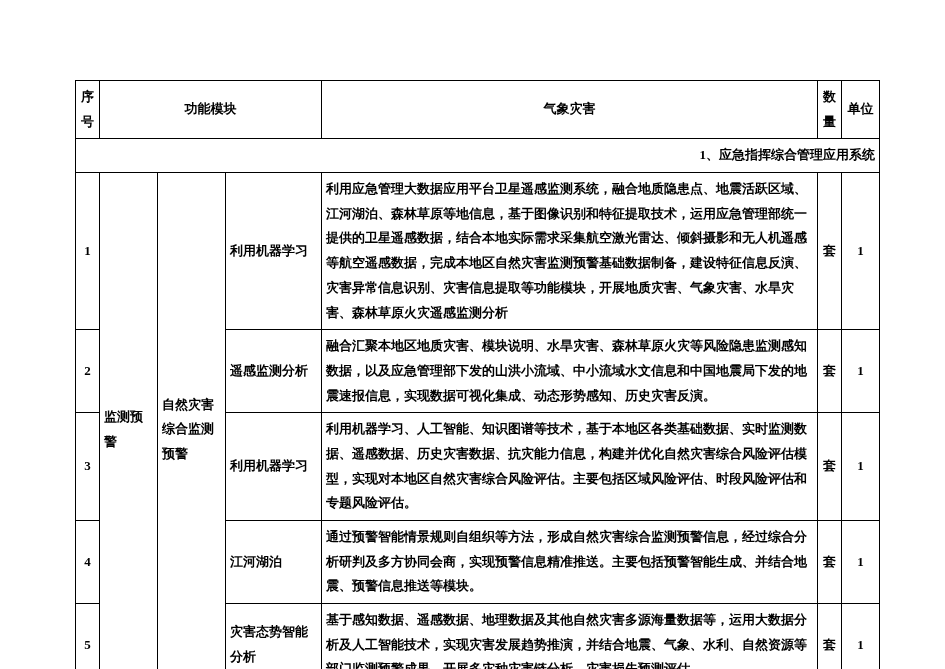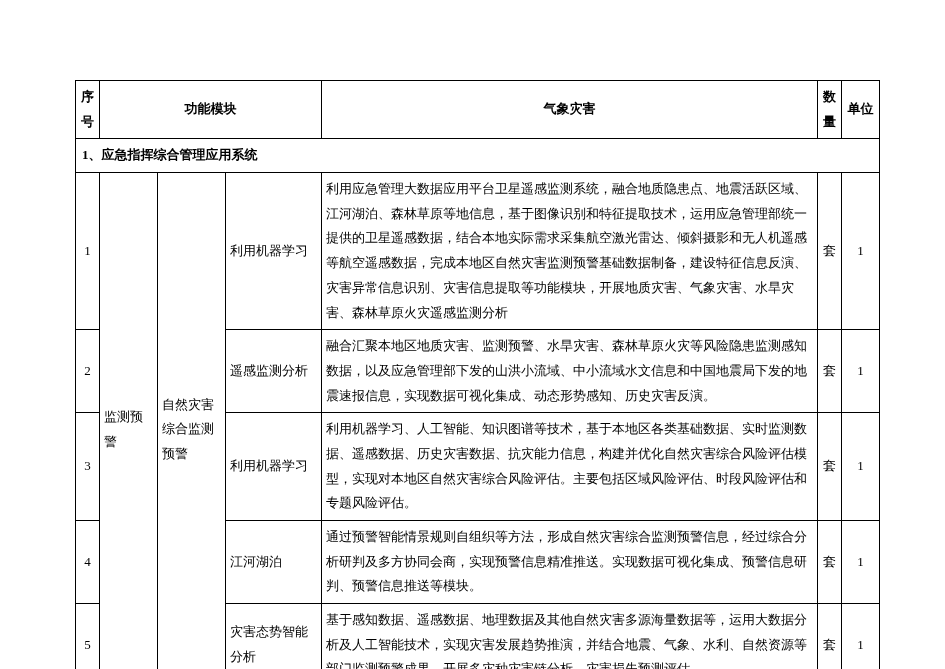--- a/index.html
+++ b/index.html
@@ -21,38 +21,39 @@
       border-collapse: collapse;
       width: 100%;
       table-layout: fixed;
     }
     td, th {
       border: 1px solid #000;
       padding: 4px 4px;
       vertical-align: middle;
       line-height: 1.9;
       word-break: break-all;
+      font-weight: bold;
     }
     .col-seq   { width: 24px; }
     .col-mod1  { width: 58px; }
     .col-mod2  { width: 68px; }
     .col-mod3  { width: 96px; }
     .col-desc  {  }
     .col-qty   { width: 24px; }
     .col-unit  { width: 38px; }
     .hdr {
       font-weight: bold;
       text-align: center;
     }
     .center {
       text-align: center;
     }
     .section-title td {
       font-weight: bold;
-      text-align: left;
+      text-align: right;
       padding-left: 6px;
       margin-left: 18px;
     }
   </style>
 </head>
 <body>
 
 <table>
   <colgroup>
     <col class="col-seq">
@@ -83,37 +84,37 @@
     <td rowspan="5">自然灾害综合监测预警</td>
     <td>利用机器学习</td>
     <td>利用应急管理大数据应用平台卫星遥感监测系统，融合地质隐患点、地震活跃区域、江河湖泊、森林草原等地信息，基于图像识别和特征提取技术，运用应急管理部统一提供的卫星遥感数据，结合本地实际需求采集航空激光雷达、倾斜摄影和无人机遥感等航空遥感数据，完成本地区自然灾害监测预警基础数据制备，建设特征信息反演、灾害异常信息识别、灾害信息提取等功能模块，开展地质灾害、气象灾害、水旱灾害、森林草原火灾遥感监测分析</td>
     <td class="center">套</td>
     <td class="center">1</td>
   </tr>
 
   <tr>
     <td class="center">2</td>
     <td>遥感监测分析</td>
-    <td>融合汇聚本地区地质灾害、监测预警、水旱灾害、森林草原火灾等风险隐患监测感知数据，以及应急管理部下发的山洪小流域、中小流域水文信息和中国地震局下发的地震速报信息，实现数据可视化集成、动态形势感知、历史灾害反演。</td>
+    <td>融合汇聚本地区地质灾害、模块说明、水旱灾害、森林草原火灾等风险隐患监测感知数据，以及应急管理部下发的山洪小流域、中小流域水文信息和中国地震局下发的地震速报信息，实现数据可视化集成、动态形势感知、历史灾害反演。</td>
     <td class="center">套</td>
     <td class="center">1</td>
   </tr>
 
   <tr>
     <td class="center">3</td>
     <td>利用机器学习</td>
     <td>利用机器学习、人工智能、知识图谱等技术，基于本地区各类基础数据、实时监测数据、遥感数据、历史灾害数据、抗灾能力信息，构建并优化自然灾害综合风险评估模型，实现对本地区自然灾害综合风险评估。主要包括区域风险评估、时段风险评估和专题风险评估。</td>
     <td class="center">套</td>
     <td class="center">1</td>
   </tr>
 
   <tr>
     <td class="center">4</td>
     <td>江河湖泊</td>
-    <td>通过预警智能情景规则自组织等方法，形成自然灾害综合监测预警信息，经过综合分析研判及多方协同会商，实现预警信息精准推送。实现数据可视化集成、预警信息研判、预警信息推送等模块。</td>
+    <td>通过预警智能情景规则自组织等方法，形成自然灾害综合监测预警信息，经过综合分析研判及多方协同会商，实现预警信息精准推送。主要包括预警智能生成、并结合地震、预警信息推送等模块。</td>
     <td class="center">套</td>
     <td class="center">1</td>
   </tr>
 
   <tr>
     <td class="center">5</td>
     <td>灾害态势智能分析</td>
     <td>基于感知数据、遥感数据、地理数据及其他自然灾害多源海量数据等，运用大数据分析及人工智能技术，实现灾害发展趋势推演，并结合地震、气象、水利、自然资源等部门监测预警成果，开展多灾种灾害链分析、灾害损失预测评估</td>
     <td class="center">套</td>
     <td class="center">1</td>

